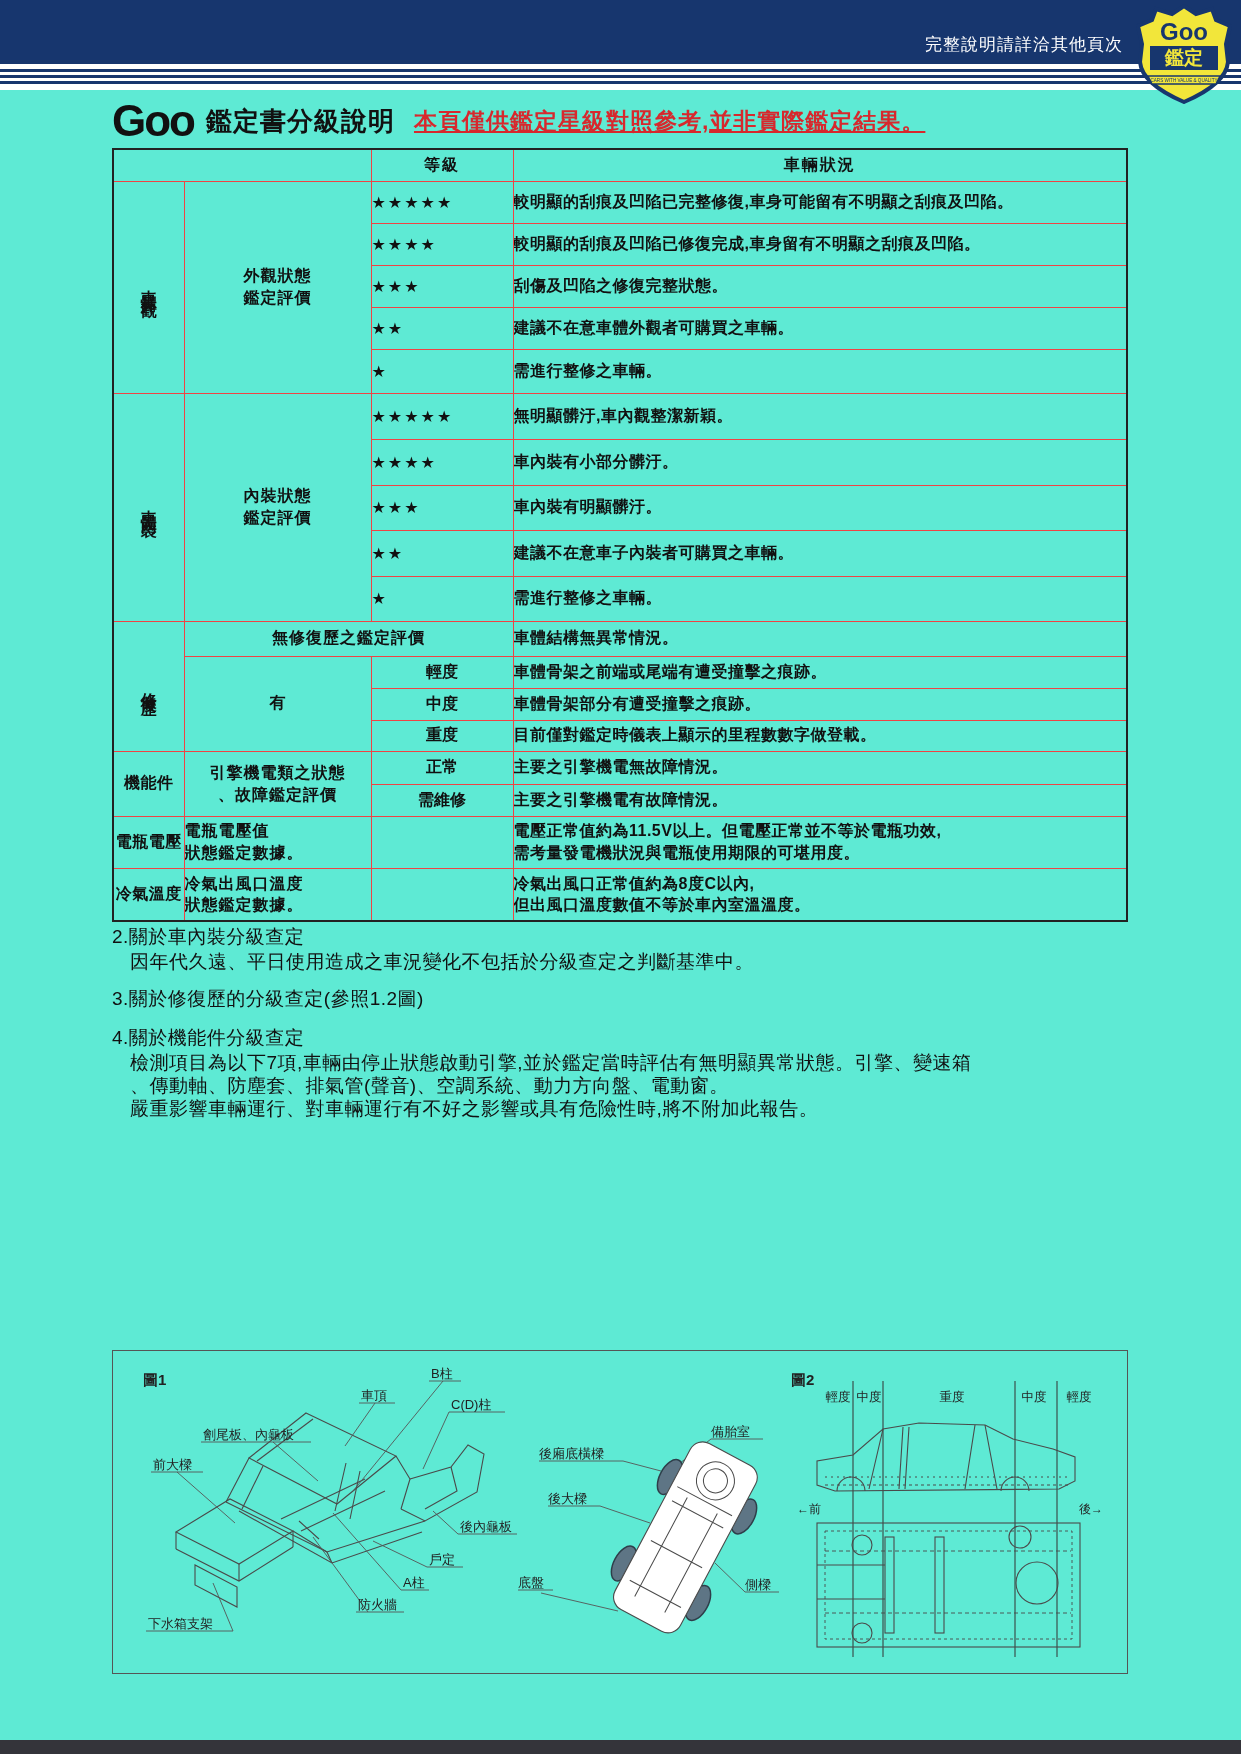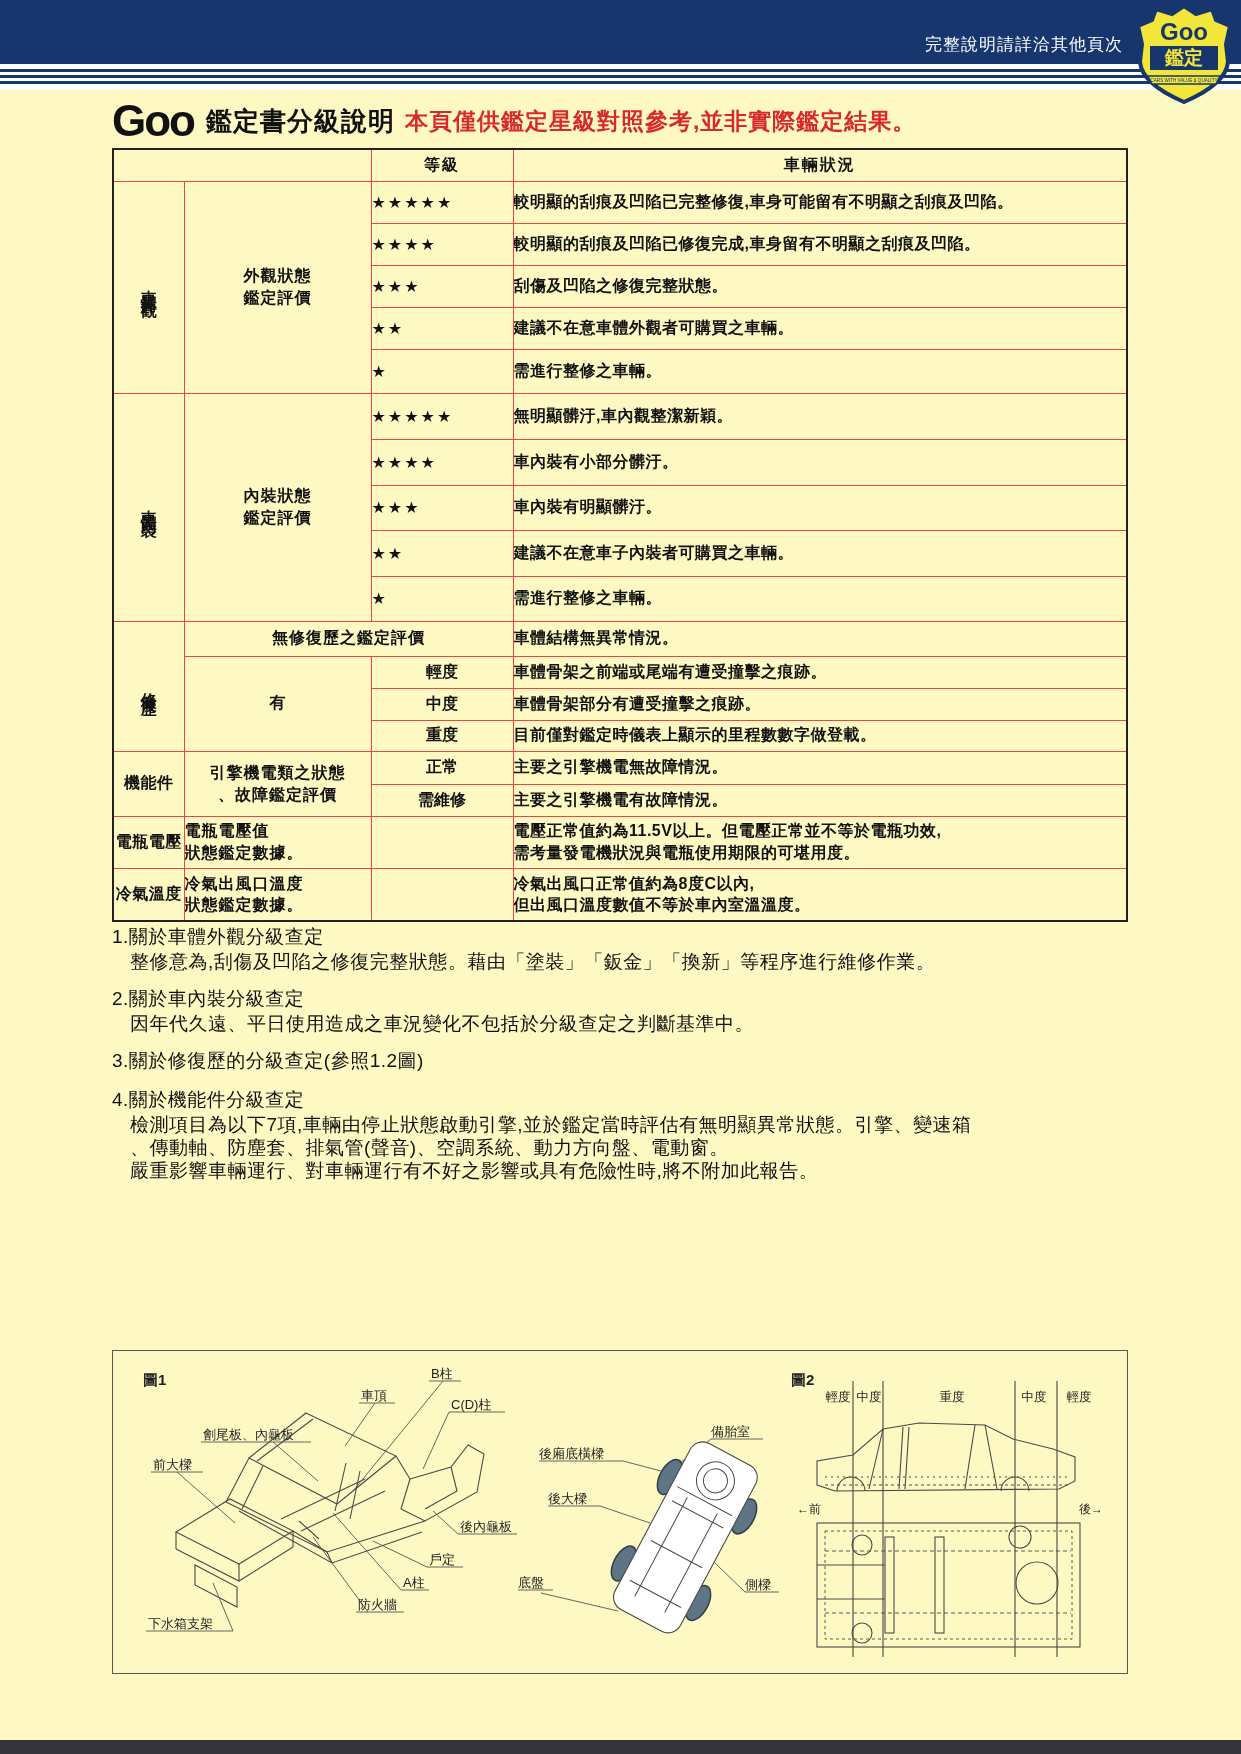--- a/index.html
+++ b/index.html
@@ -1,28 +1,28 @@
 <!DOCTYPE html>
 <html><head>
 <meta charset="utf-8">
 <style>
   html,body{margin:0;padding:0;background:#fff;}
-  #page{position:relative;width:1241px;height:1754px;background:#fef9c3;overflow:hidden;
+  #page{position:relative;width:1241px;height:1754px;background:#5eead4;overflow:hidden;
         font-family:"Liberation Sans","DejaVu Sans",sans-serif;color:#111;}
   
   .topbar{position:absolute;left:0;top:0;width:1241px;height:64px;background:#17366e;}
   .topbar-text{position:absolute;right:118px;bottom:8px;color:#fff;font-size:17px;letter-spacing:1px;}
   .stripes{position:absolute;left:0;top:64px;width:1241px;height:26px;
     background:linear-gradient(#fff 0 5px,#17366e 5px 8px,#fff 8px 11px,#17366e 11px 14px,#fff 14px 17px,#17366e 17px 20px,#fff 20px 26px);}
   .badge{position:absolute;left:1136px;top:4px;width:96px;height:100px;}
   
   .titlerow{position:absolute;left:112px;top:98px;width:1020px;height:46px;display:flex;align-items:center;}
   .goo-logo{font-size:44px;font-weight:bold;letter-spacing:-2px;line-height:1;}
   .heading{font-size:26px;font-weight:bold;margin-left:12px;letter-spacing:1px;}
-  .warning{font-size:23px;font-weight:bold;color:#d7282d;margin-left:10px;letter-spacing:1px;}
+  .warning{font-size:23px;font-weight:bold;color:#d7282d;margin-left:19px;letter-spacing:1px;text-decoration:underline;}
   
   table.grading{position:absolute;left:112px;top:148px;width:1016px;border-collapse:collapse;table-layout:fixed;
     border:2px solid #222;}
   table.grading td{border:1px solid #ef4444;font-size:16px;vertical-align:middle;padding:0;overflow:hidden;font-weight:bold;}
   td.center{text-align:center;}
   td.desc{padding-left:12px;font-size:15.5px;letter-spacing:0.5px;}
   td.stars{padding-left:10px;font-size:20px;letter-spacing:2px;}
   td.sub{text-align:center;font-size:16.5px;letter-spacing:1px;}
   td.subleft{padding-left:14px;font-size:16.5px;letter-spacing:1px;}
   .pre{white-space:pre-line;line-height:1.35;}
@@ -176,24 +176,20 @@
       <td class="subleft pre">冷氣出風口溫度
 狀態鑑定數據。</td>
       <td></td>
       <td class="desc pre">冷氣出風口正常值約為8度C以內,
 但出風口溫度數值不等於車內室溫溫度。</td>
     </tr>
   </tbody>
     </table>
 
   <div class="notes">
-    <div class="note">
-      <div class="note-title">1.關於車體外觀分級查定</div>
-      <div class="note-body">整修意為,刮傷及凹陷之修復完整狀態。藉由「塗裝」「鈑金」「換新」等程序進行維修作業。</div>
-    </div>
     <div class="note">
       <div class="note-title">2.關於車內裝分級查定</div>
       <div class="note-body">因年代久遠、平日使用造成之車況變化不包括於分級查定之判斷基準中。</div>
     </div>
     <div class="note">
       <div class="note-title">3.關於修復歷的分級查定(參照1.2圖)</div>
     </div>
     <div class="note">
       <div class="note-title">4.關於機能件分級查定</div>
       <div class="note-body">檢測項目為以下7項,車輛由停止狀態啟動引擎,並於鑑定當時評估有無明顯異常狀態。引擎、變速箱

